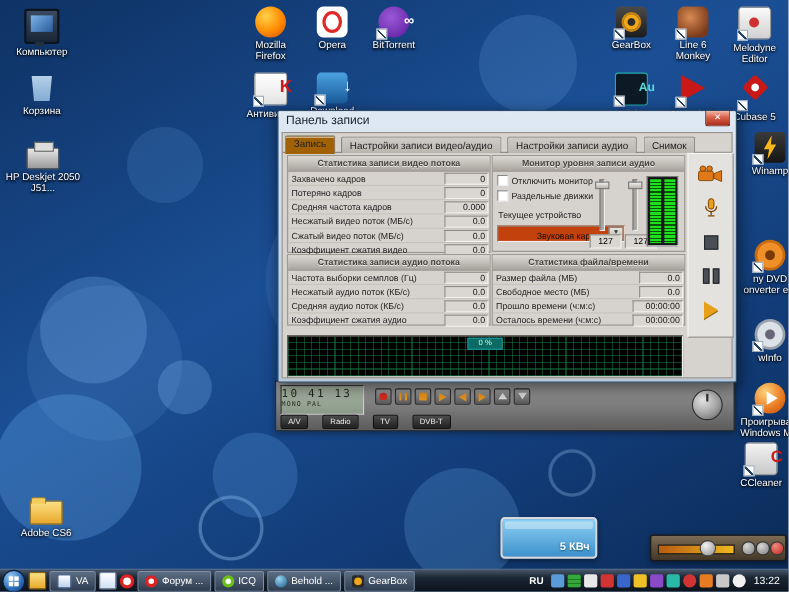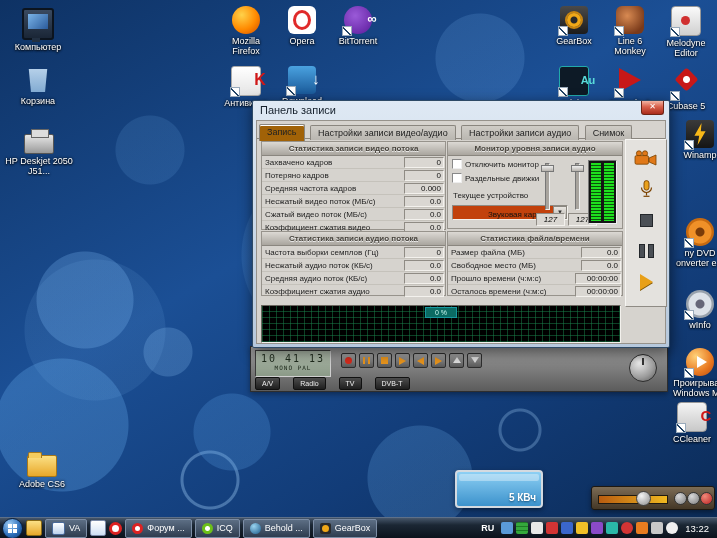--- a/index.html
+++ b/index.html
@@ -79,36 +79,36 @@
   .grow:last-child{border-bottom:none;}
   .glabel{flex:1;font-size:8px;color:#222;padding-left:3px;white-space:nowrap;overflow:hidden;}
   .gval{width:36px;font-size:8px;color:#111;text-align:right;padding-right:2px;background:#dad7d2;border:1px solid;border-color:#8f8b84 #f3f1ed #f3f1ed #8f8b84;height:9px;line-height:9px;margin-right:1px;}
   .mon-body{position:relative;height:71px;}
   .cb{position:absolute;left:4px;display:flex;align-items:center;gap:3px;font-size:8px;color:#222;cursor:pointer;}
   .cb .box{width:8px;height:8px;background:#fff;border:1px solid;border-color:#888 #eee #eee #888;}
   .dev-label{position:absolute;left:5px;top:35px;font-size:8px;color:#222;}
   .combo{position:absolute;left:4px;top:49px;width:82px;height:13px;background:#c2410c;border:1px solid;border-color:#8f8b84 #f3f1ed #f3f1ed #8f8b84;display:flex;align-items:flex-end;cursor:pointer;padding-left:32px;}
   .combo-text{flex:1;font-size:8px;color:#111;padding-left:3px;white-space:nowrap;overflow:hidden;}
   .combo-btn{width:12px;height:11px;background:linear-gradient(#e8e5e0,#b8b4ae);border:1px solid #8a867f;font-size:6px;line-height:11px;text-align:center;color:#333;}
-  .lvlbox{position:absolute;top:57px;width:27px;height:11px;line-height:11px;text-align:center;font-size:8px;background:#dad7d2;border:1px solid;border-color:#8f8b84 #f3f1ed #f3f1ed #8f8b84;font-style:italic;}
+  .lvlbox{position:absolute;top:57px;width:27px;height:11px;line-height:11px;text-align:center;font-size:8px;background:#dad7d2;border:1px solid;border-color:#8f8b84 #f3f1ed #f3f1ed #8f8b84;}
   .sl-track{position:absolute;top:7px;width:3px;height:45px;background:#a8a49e;border:1px solid;border-color:#777 #eee #eee #777;}
   .sl-handle{position:absolute;width:11px;height:5px;background:linear-gradient(#eee,#b8b4ae);border:1px solid #777;cursor:pointer;}
   .meter{position:absolute;left:140px;top:4px;width:27px;height:62px;background:#141414;border:1px solid;border-color:#777 #eee #eee #777;}
   .mcol{position:absolute;top:2px;bottom:2px;width:10px;background:repeating-linear-gradient(180deg,#1ee01e 0 2px,#0a520a 2px 3px);}
   .side-panel{position:absolute;left:368px;top:18px;width:42px;height:168px;background:#e4e2de;border:1px solid;border-color:#f6f5f2 #8f8b84 #8f8b84 #f6f5f2;display:flex;flex-direction:column;align-items:center;gap:7px;padding-top:6px;box-sizing:border-box;}
   .sbtn{width:32px;height:24px;display:flex;align-items:center;justify-content:center;gap:3px;cursor:pointer;}
   .stop-shape{width:11px;height:11px;background:#4a4f55;border:1px solid #23272b;}
   .pause-bar{width:4px;height:12px;background:#4a4f55;border:1px solid #23272b;}
   .play-shape{width:0;height:0;border-left:13px solid #e8a018;border-top:8px solid transparent;border-bottom:8px solid transparent;filter:drop-shadow(0 1px 0 #7a5200);}
   .scope{position:absolute;left:4px;top:184px;width:358px;height:36px;background-color:#000;border:1px solid;border-color:#6a665f #f3f1ed #f3f1ed #6a665f;
     background-image:repeating-linear-gradient(90deg,rgba(25,130,75,.5) 0 1px,transparent 1px 7px),repeating-linear-gradient(0deg,rgba(25,130,75,.5) 0 1px,transparent 1px 6px);}
   .scope-progress{position:absolute;left:50%;top:1px;transform:translateX(-50%);background:#0b6b63;border:1px solid #1899a0;color:#c8f8f0;font-size:7px;line-height:9px;padding:0 9px;}
   
   .tvpanel{position:absolute;left:250px;top:346px;width:416px;height:44px;background:linear-gradient(#9d9d9d,#5c5c5c);border:1px solid #2e2e2e;z-index:2;box-shadow:0 2px 6px rgba(0,0,0,.4);}
-  .tvlcd{position:absolute;left:4px;top:3px;width:74px;height:25px;background:linear-gradient(#adb9a9,#8b9a88);border:1px solid;border-color:#3a3a3a #cfcfcf #cfcfcf #3a3a3a;color:#1e2a1c;font-family:"DejaVu Sans Mono",monospace;text-align:center;}
+  .tvlcd{position:absolute;left:4px;top:3px;width:74px;height:25px;background:linear-gradient(#adb9a9,#8b9a88);border:1px solid;border-color:#3a3a3a #cfcfcf #cfcfcf #3a3a3a;color:#1e2a1c;font-family:"DejaVu Sans Mono",monospace;}
   .tvlcd .digits{font-size:10px;letter-spacing:2px;margin-top:2px;}
   .tvlcd .sub{font-size:6px;letter-spacing:1px;}
   .tvtrans{position:absolute;left:90px;top:6px;display:flex;gap:3px;}
   .tvb{width:13px;height:13px;background:linear-gradient(#a2a2a2,#595959);border:1px solid #2e2e2e;border-radius:2px;cursor:pointer;}
   .tvb i{display:block;margin:3px auto 0;}
   .s-rec{width:7px;height:7px;background:#d42a1c;border-radius:50%;}
   .s-stop{width:7px;height:7px;background:#e8941c;}
   .s-play{width:0;height:0;border-left:7px solid #e8941c;border-top:4px solid transparent;border-bottom:4px solid transparent;}
   .s-pause{width:7px;height:7px;border-left:2px solid #e8941c;border-right:2px solid #e8941c;box-sizing:border-box;}
   .s-prev{width:0;height:0;border-right:7px solid #e8941c;border-top:4px solid transparent;border-bottom:4px solid transparent;}

